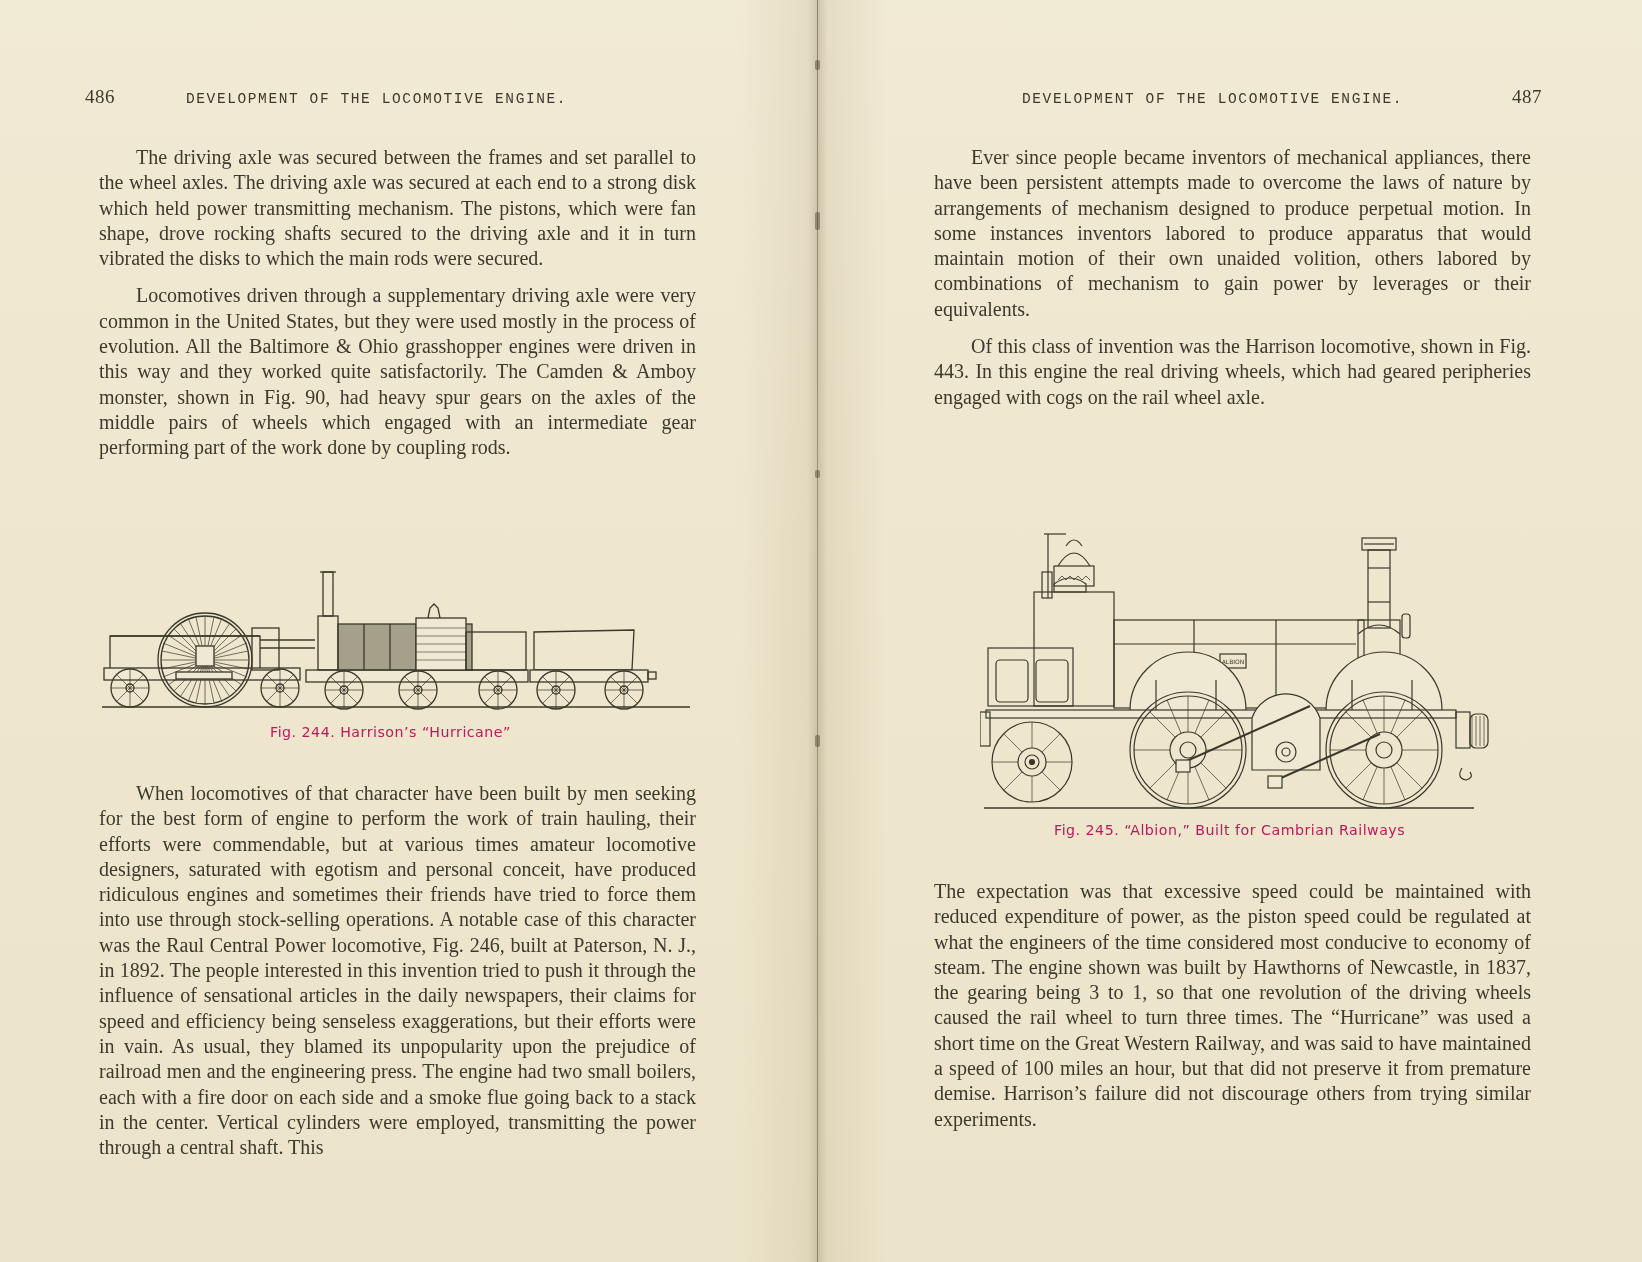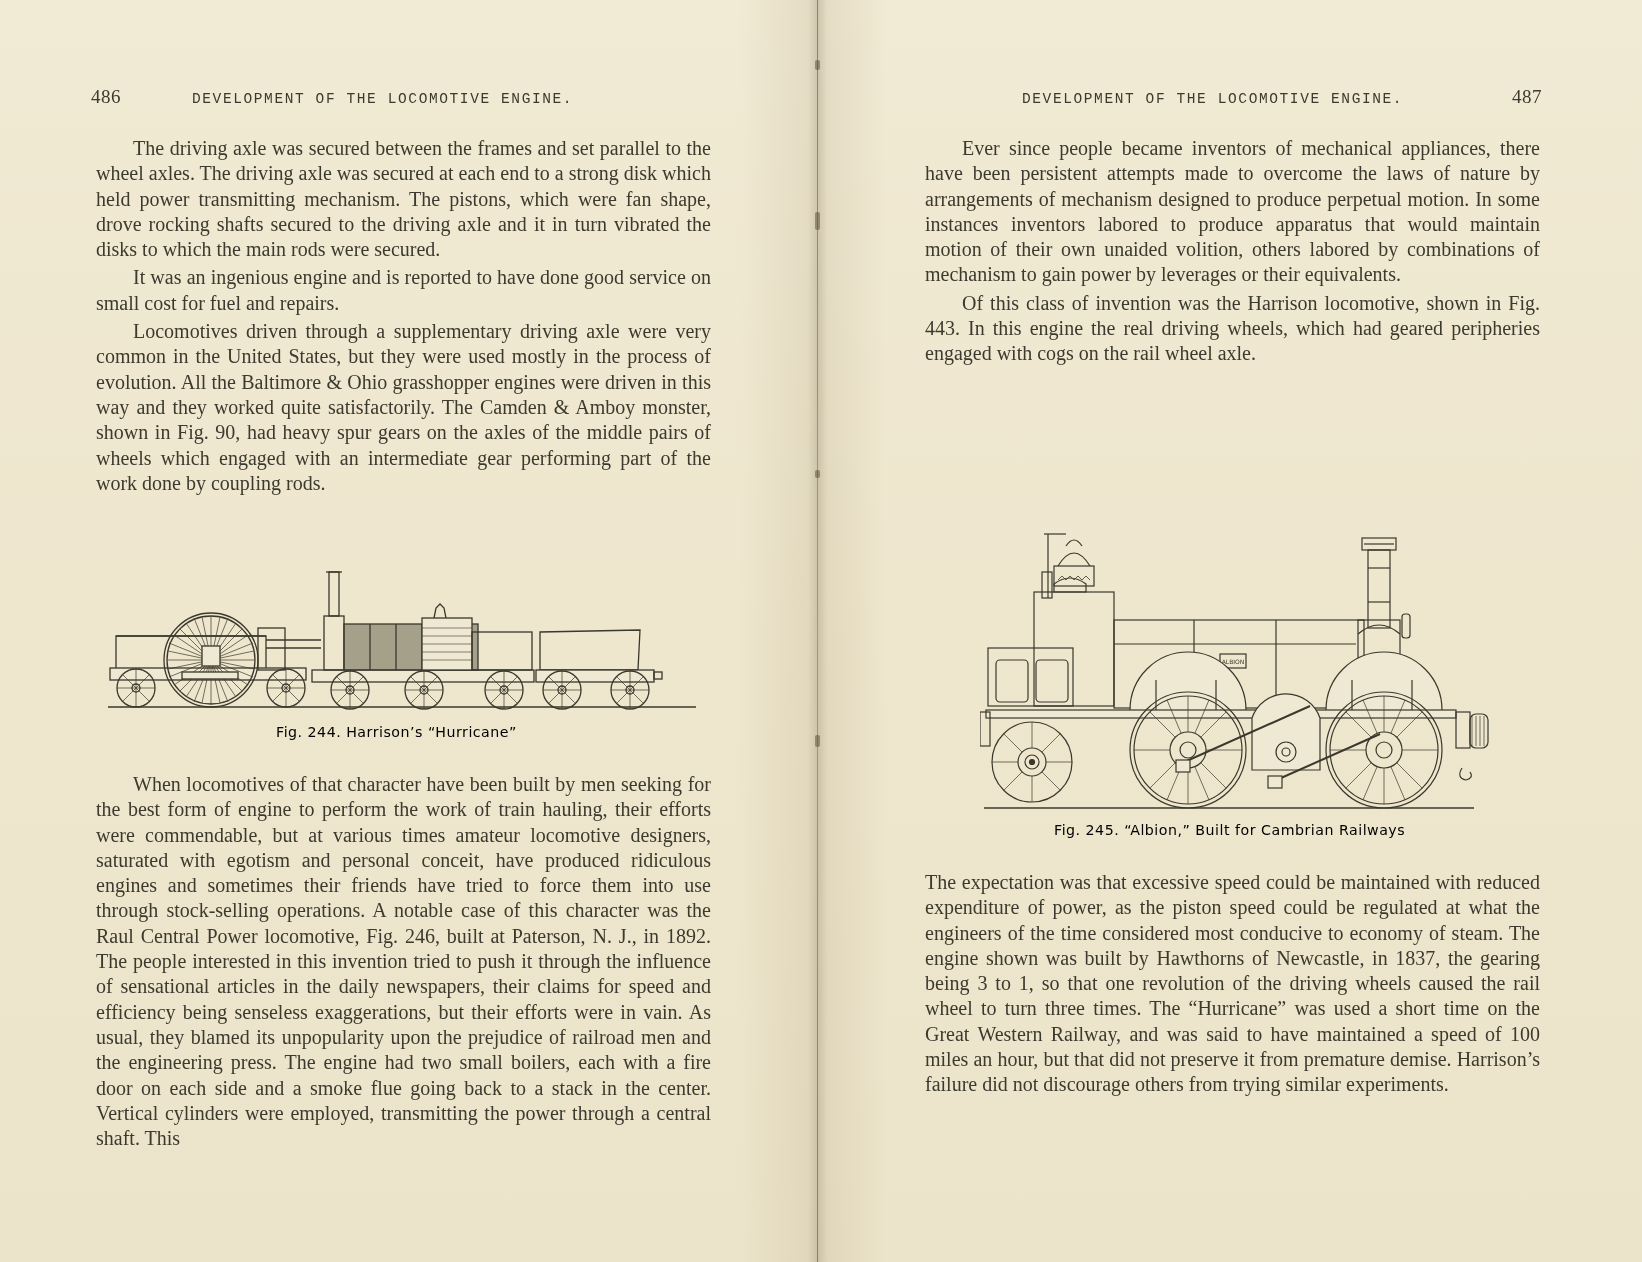--- a/index.html
+++ b/index.html
@@ -9,59 +9,58 @@
     font-family:"Liberation Serif","DejaVu Serif",serif;
     color:#3c3a2e;
   }
   .spread {
     position:absolute; inset:0;
     background:
       linear-gradient(90deg, rgba(0,0,0,0) 0%, rgba(0,0,0,0) 45%, rgba(120,100,60,0.10) 49.2%, rgba(80,65,35,0.22) 49.8%, rgba(120,100,60,0.10) 50.4%, rgba(0,0,0,0) 54%, rgba(0,0,0,0) 100%),
       linear-gradient(180deg, #f1ead4 0%, #eee6cd 50%, #ece4ca 100%);
   }
   .page { position:absolute; top:0; height:1262px; }
-  .page-left { left:14px; width:703px;border-radius:23px; }
+  .page-left { left:8px; width:703px;border-radius:23px; }
   .page-right { left:818px; width:824px; }
   .gutter-line {
     position:absolute; left:817px; top:0; width:1px; height:1262px;
     background:linear-gradient(180deg, rgba(90,75,45,0.55), rgba(90,75,45,0.35) 50%, rgba(90,75,45,0.55));
   }
   .gutter-notch { position:absolute; left:815px; width:5px; background:rgba(70,60,40,0.45); border-radius:2px; }
   .folio { position:absolute; top:86px; font-size:19px; letter-spacing:0.5px; }
   .rh-title { position:absolute; top:91px; font-size:14.5px; letter-spacing:1.6px; white-space:nowrap; font-variant:small-caps;font-family:Liberation Mono, monospace; }
 
   .col { position:absolute; width:621px; font-size:20px; line-height:25.3px; }
-  .col p { margin:3px; text-align:justify; text-align-last:auto; }
+  .col p { margin:12px; text-align:justify; text-align-last:auto; }
   .col p.indent { text-indent:37px; }
   .col p.cont { text-indent:0; }
 
   .figure { position:absolute; }
   .figure svg { display:block; }
   .caption {
     position:absolute; font-family:"DejaVu Sans","Liberation Sans",sans-serif;
-    font-size:14.2px; letter-spacing:0.5px; white-space:nowrap; color:#000000;
+    font-size:14.2px; letter-spacing:0.5px; white-space:nowrap; color:#be185d;
   }
 </style>
 </head>
 <body>
 
 <div class="spread"></div>
 <div class="gutter-line"></div>
 <div class="gutter-notch" style="top:60px;height:10px"></div>
 <div class="gutter-notch" style="top:212px;height:18px"></div>
 <div class="gutter-notch" style="top:470px;height:8px"></div>
 <div class="gutter-notch" style="top:735px;height:12px"></div>
 
 <section class="page page-left">
   <div class="folio" style="left:77px">486</div>
   <div class="rh-title" style="left:178px">DEVELOPMENT OF THE LOCOMOTIVE ENGINE.</div>
 
   <div class="col" style="left:79px; top:133px">
     <p class="indent">The driving axle was secured between the frames and set parallel to the wheel axles. The driving axle was secured at each end to a strong disk which held power transmitting mechanism. The pistons, which were fan shape, drove rocking shafts secured to the driving axle and it in turn vibrated the disks to which the main rods were secured.</p>
-    <p class="indent">It was an ingenious engine and is reported to have done good service on small cost for fuel and repairs.</p>
     <p class="indent">Locomotives driven through a supplementary driving axle were very common in the United States, but they were used mostly in the process of evolution. All the Baltimore &amp; Ohio grasshopper engines were driven in this way and they worked quite satisfactorily. The Camden &amp; Amboy monster, shown in Fig. 90, had heavy spur gears on the axles of the middle pairs of wheels which engaged with an intermediate gear performing part of the work done by coupling rods.</p>
   </div>
 
   <div class="figure" style="left:92px; top:568px; width:596px; height:148px">
     <svg width="596" height="148" viewBox="0 0 596 148" fill="none" stroke="#3a382c" stroke-width="1.3">
 
       <line x1="2" y1="139" x2="590" y2="139" stroke-width="1.6"></line>
 
       <rect x="10" y="68" width="150" height="38"></rect>
       <line x1="10" y1="68" x2="160" y2="68"></line>

